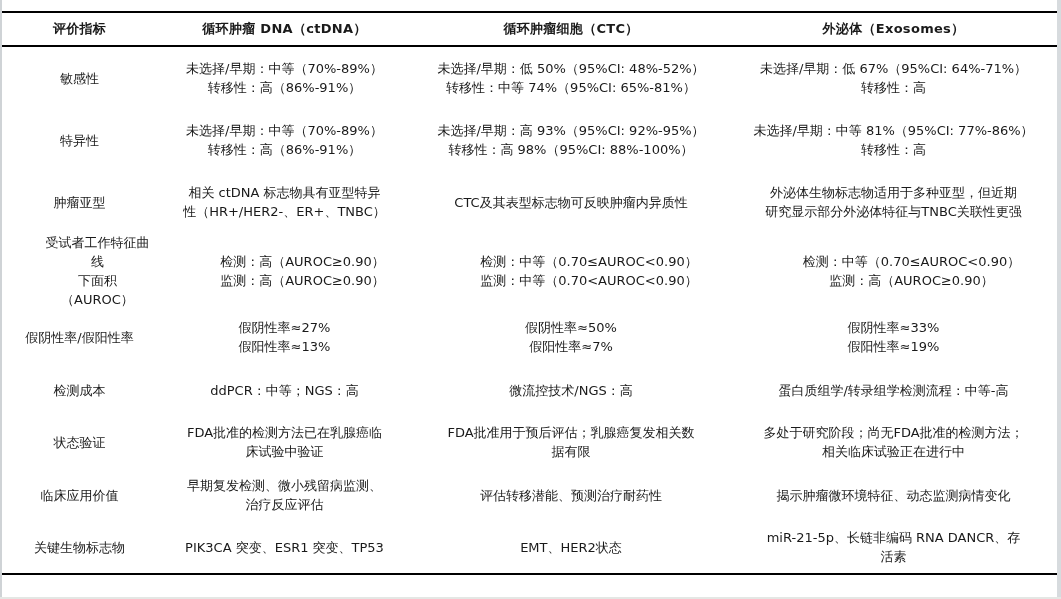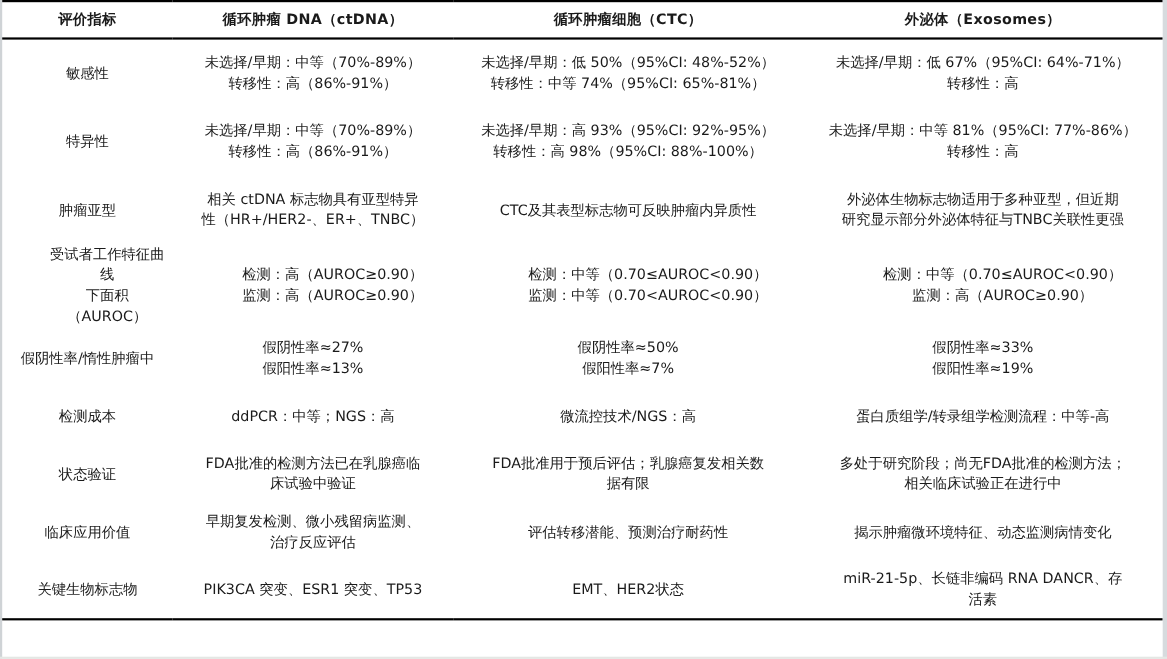--- a/index.html
+++ b/index.html
@@ -29,21 +29,21 @@
     }
     .bottom-edge {
       position: absolute;
       left: 0; top: 597px;
       width: 1061px; height: 2px;
       background: #e4e7e4;
     }
     table.cmp {
       position: absolute;
       left: 2px;
-      top: 0;
+      top: 11px;
       width: 1055px;
       border-collapse: collapse;
       table-layout: fixed;
       border-top: 2px solid #000;
       border-bottom: 2px solid #000;
     }
     table.cmp col.c0 { width: 155px; }
     table.cmp col.c1 { width: 255px; }
     table.cmp col.c2 { width: 318px; }
     table.cmp col.c3 { width: 327px; }
@@ -166,21 +166,21 @@
         <span class="line">监测：中等（0.70&lt;AUROC&lt;0.90）</span>
       </td>
       <td>
         <span class="line">检测：中等（0.70≤AUROC&lt;0.90）</span>
         <span class="line">监测：高（AUROC≥0.90）</span>
       </td>
     </tr>
 
     <tr class="r-fpr">
       <td>
-          <span class="line">假阴性率/惰性肿瘤中</span>
+          <span class="line">假阴性率/假阳性率</span>
         </td>
       <td>
         <span class="line">假阴性率≈27%</span>
         <span class="line">假阳性率≈13%</span>
       </td>
       <td>
         <span class="line">假阴性率≈50%</span>
         <span class="line">假阳性率≈7%</span>
       </td>
       <td>

